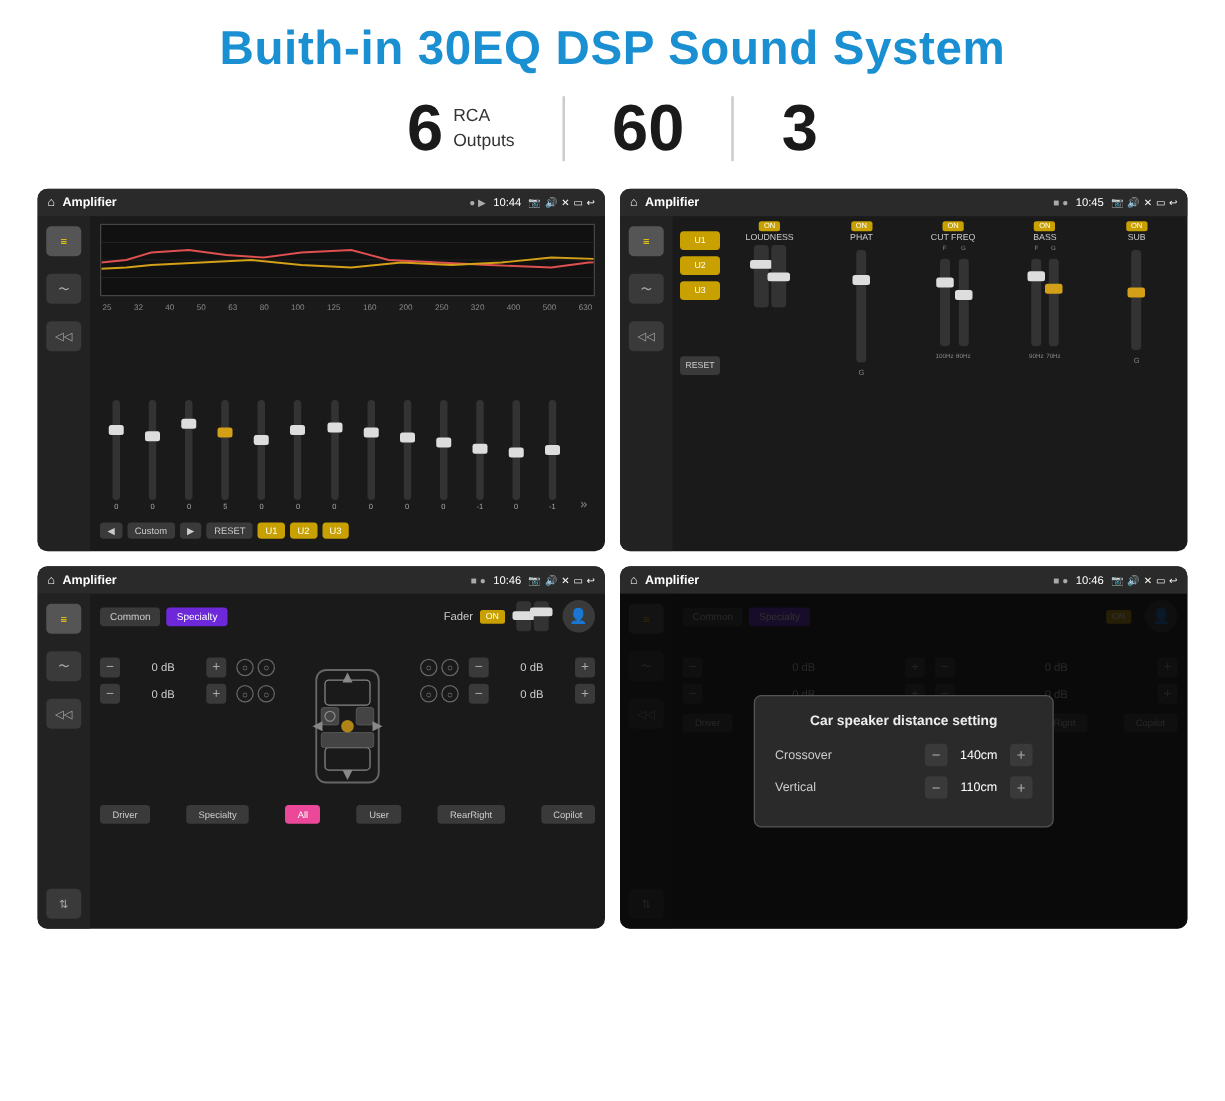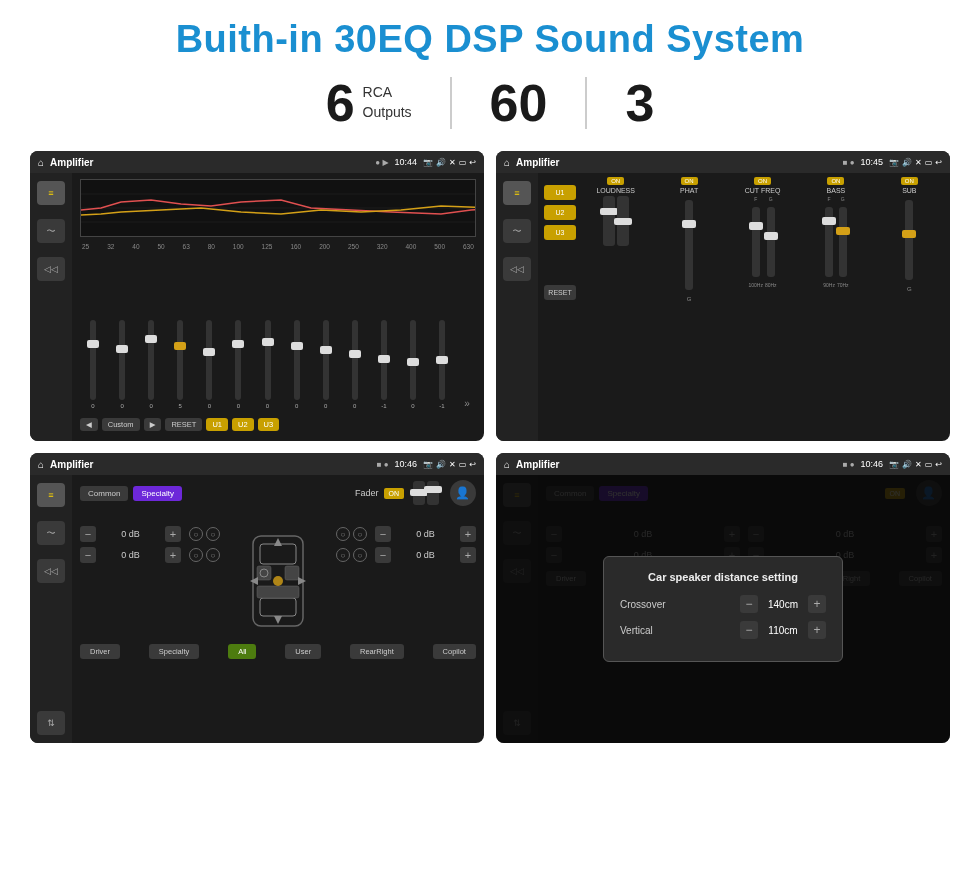--- a/index.html
+++ b/index.html
@@ -415,21 +415,21 @@
     .fader-location-btn {
       background: #3a3a3a;
       color: #ccc;
       font-size: 7.5px;
       padding: 3px 10px;
       border-radius: 3px;
       border: none;
     }
 
     .fader-location-btn.gold-bg {
-      background: #4d7c0f;
+      background: #ec4899;
       color: #fff;
     }
 
     
     .dialog-overlay {
       position: absolute;
       top: 22px;
       left: 0;
       right: 0;
       bottom: 0;

